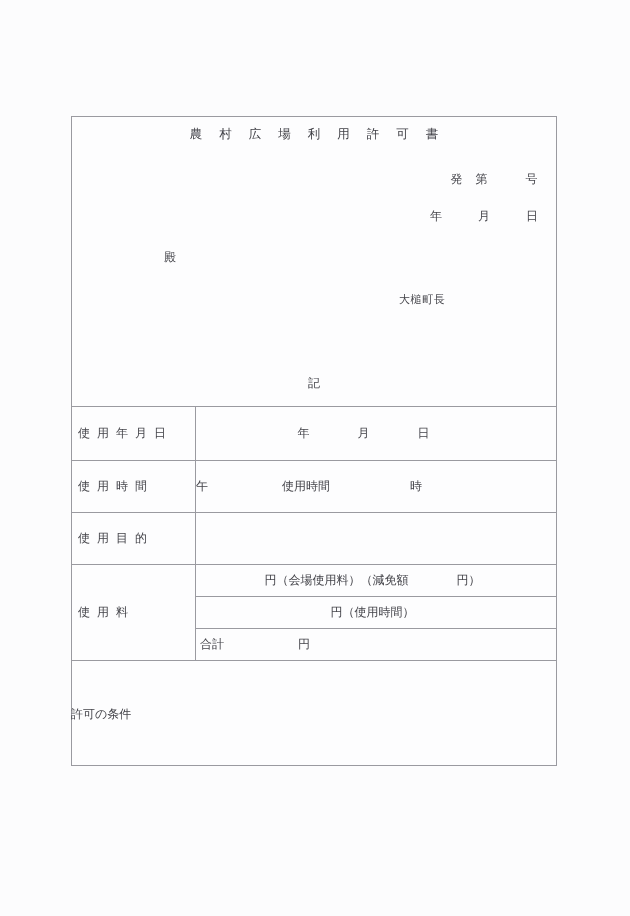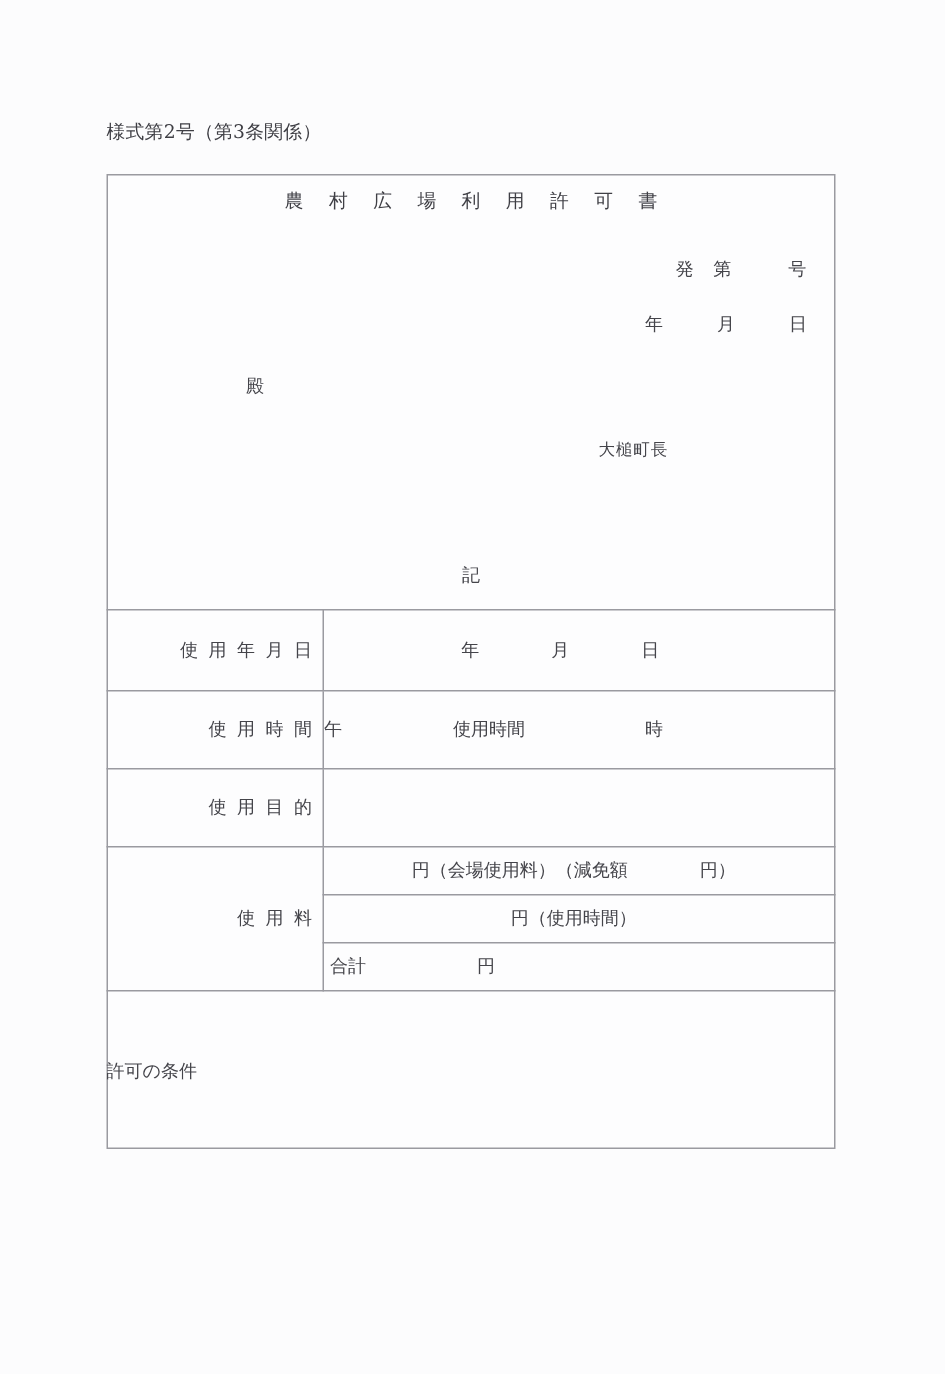--- a/index.html
+++ b/index.html
@@ -131,22 +131,22 @@
     border: 1px solid #9a9aa0;
     padding: 0;
     vertical-align: middle;
     color: #44444a;
   }
   .form-table tr td:first-child { border-left: none; }
   .form-table tr td:last-child  { border-right: none; }
   .form-table tr:last-child td  { border-bottom: none; }
 
   .lbl {
-    width: 144px;
-    text-align: right;
+    width: 124px;
+    text-align: left;
   }
   .lbl span {
     display: inline-block;
     letter-spacing: 7px;
     text-indent: 7px;
     white-space: nowrap;
   }
 
   .val { padding-left: 14px; }
 
@@ -180,21 +180,20 @@
   .cond-cell {
     vertical-align: top;
     padding: 11px 0 0 14px;
   }
 </style>
 </head>
 <body>
 
 <div class="page">
 
-  <div class="form-number">様式第2号（第3条関係）</div>
 
   <div class="doc-box">
 
     <div class="upper">
 
       <div class="doc-title">農 村 広 場 利 用 許 可 書</div>
 
       <div class="doc-no">発　第　　　号</div>
 
       <div class="doc-date">年　　　月　　　日</div>

